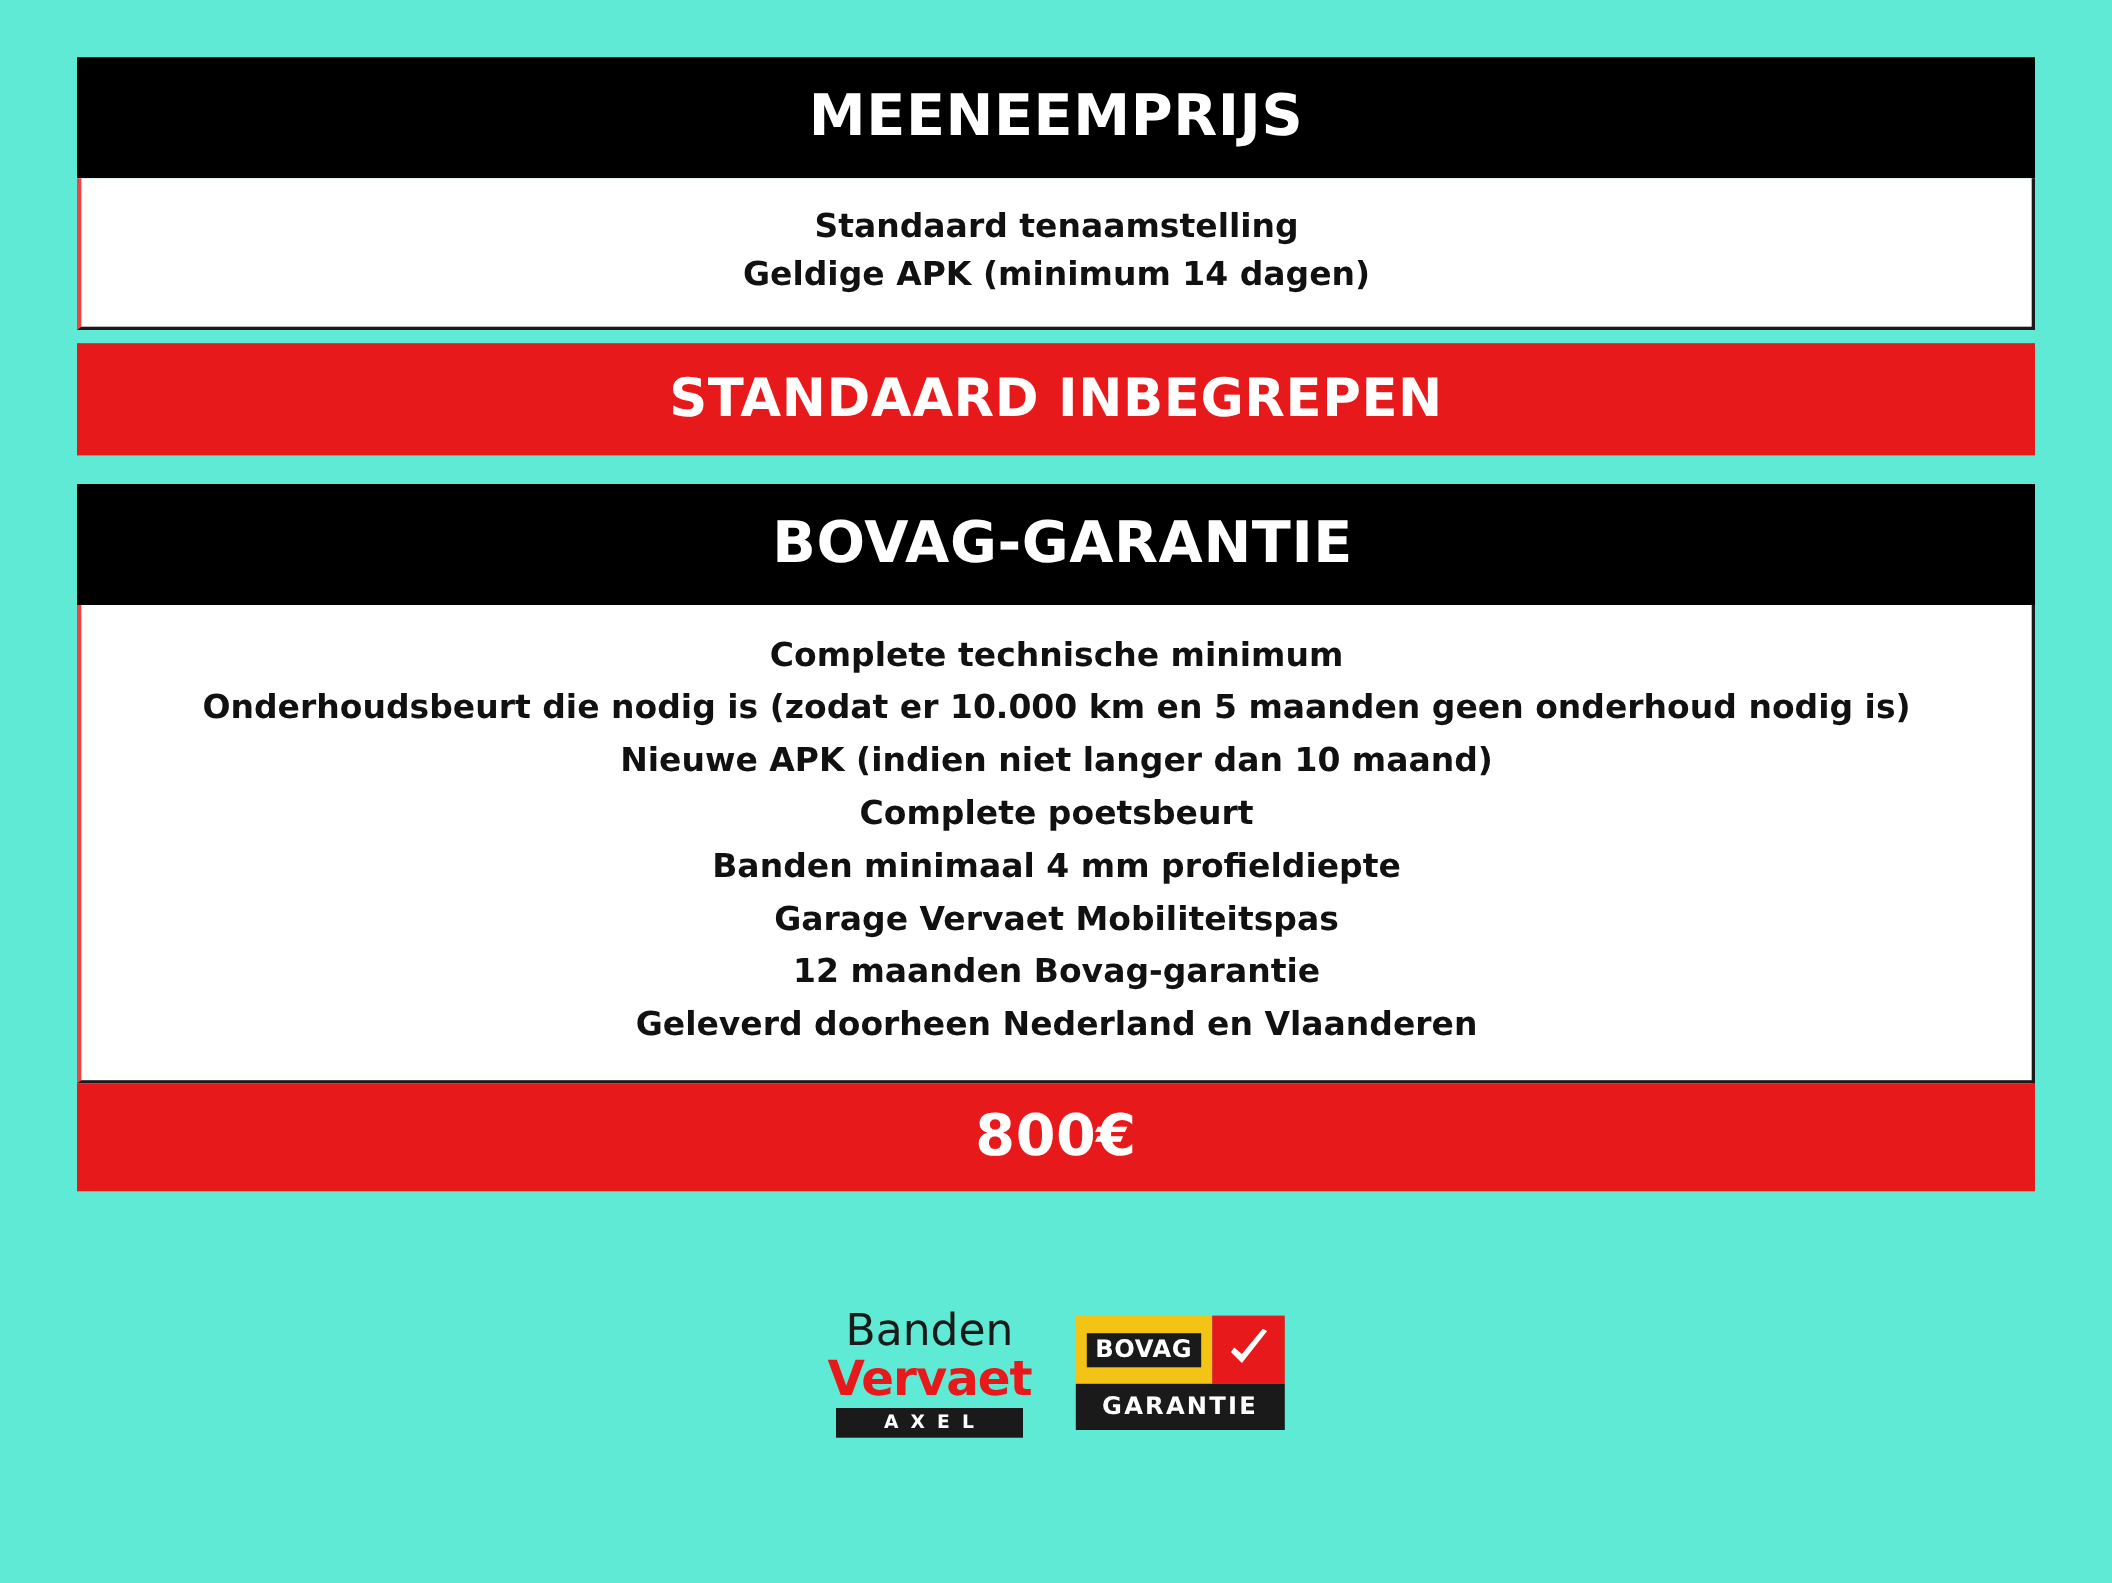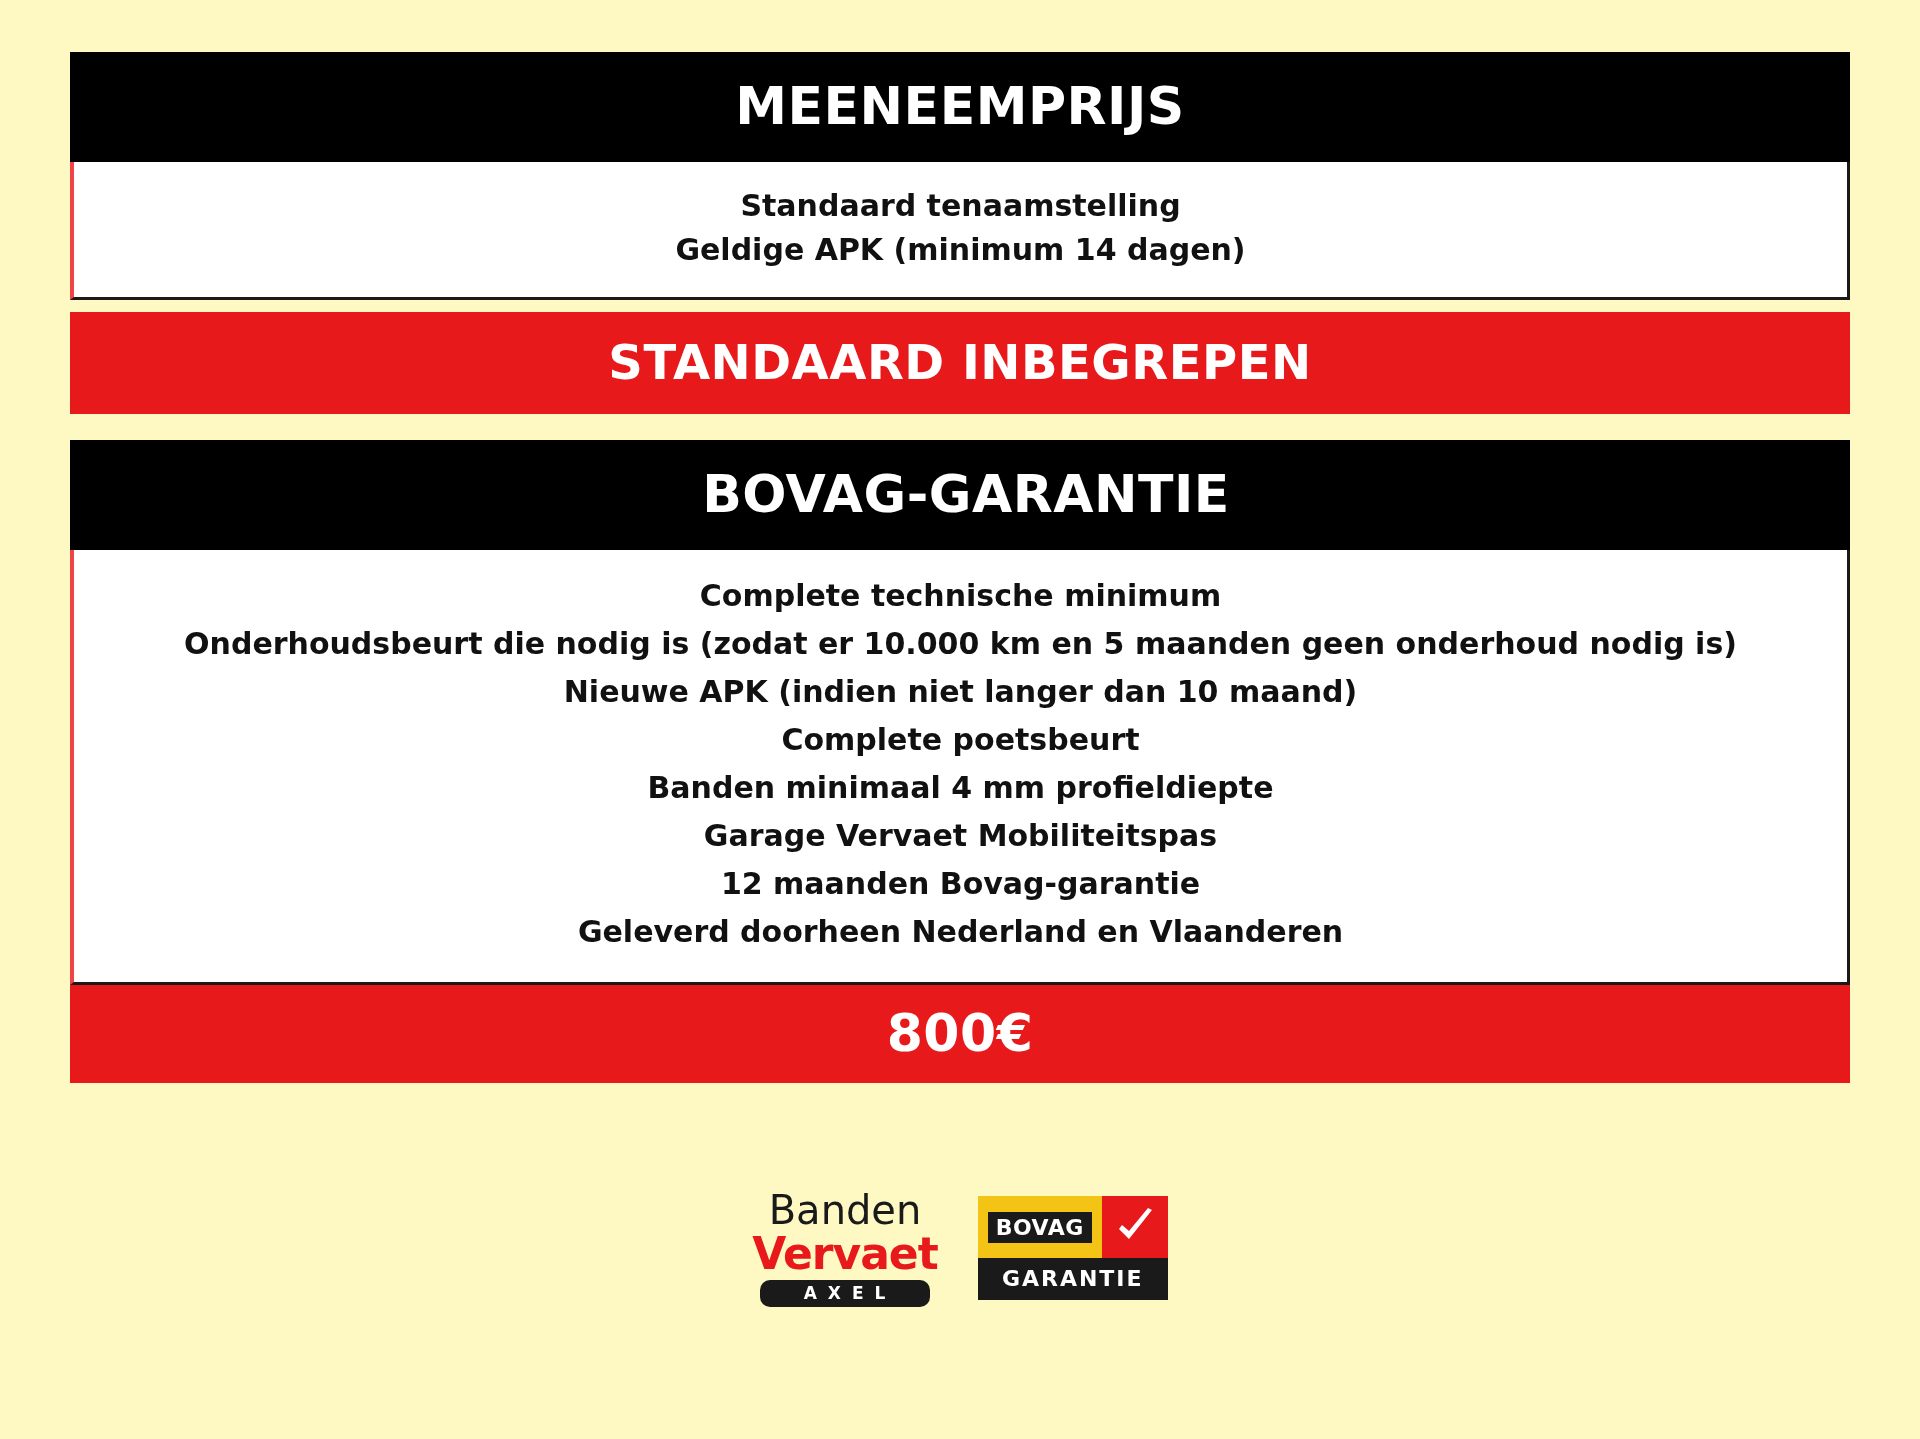--- a/index.html
+++ b/index.html
@@ -10,21 +10,21 @@
   body {
     width: 1920px;
     height: 1439px;
     font-family: "DejaVu Sans", sans-serif;
     overflow: hidden;
   }
   .page {
     width: 1920px;
     height: 1439px;
     position: relative;
-    background: #fef9c3;
+    background: #5eead4;
     box-sizing: border-box;
     padding: 52px 70px 0 70px;
     display: flex;
     flex-direction: column;
   }
 
   
   .block {
     width: 100%;
   }
@@ -126,21 +126,20 @@
   .logo-axel {
     background: #1a1a1a;
     color: #ffffff;
     font-size: 17px;
     font-weight: bold;
     letter-spacing: 11px;
     padding: 5px 14px 5px 24px;
     width: 170px;
     box-sizing: border-box;
     text-align: center;
-    border-radius: 10px;
   }
 
   .logo-bovag {
     width: 190px;
     display: flex;
     flex-direction: column;
   }
   .bovag-top {
     display: flex;
     height: 62px;

